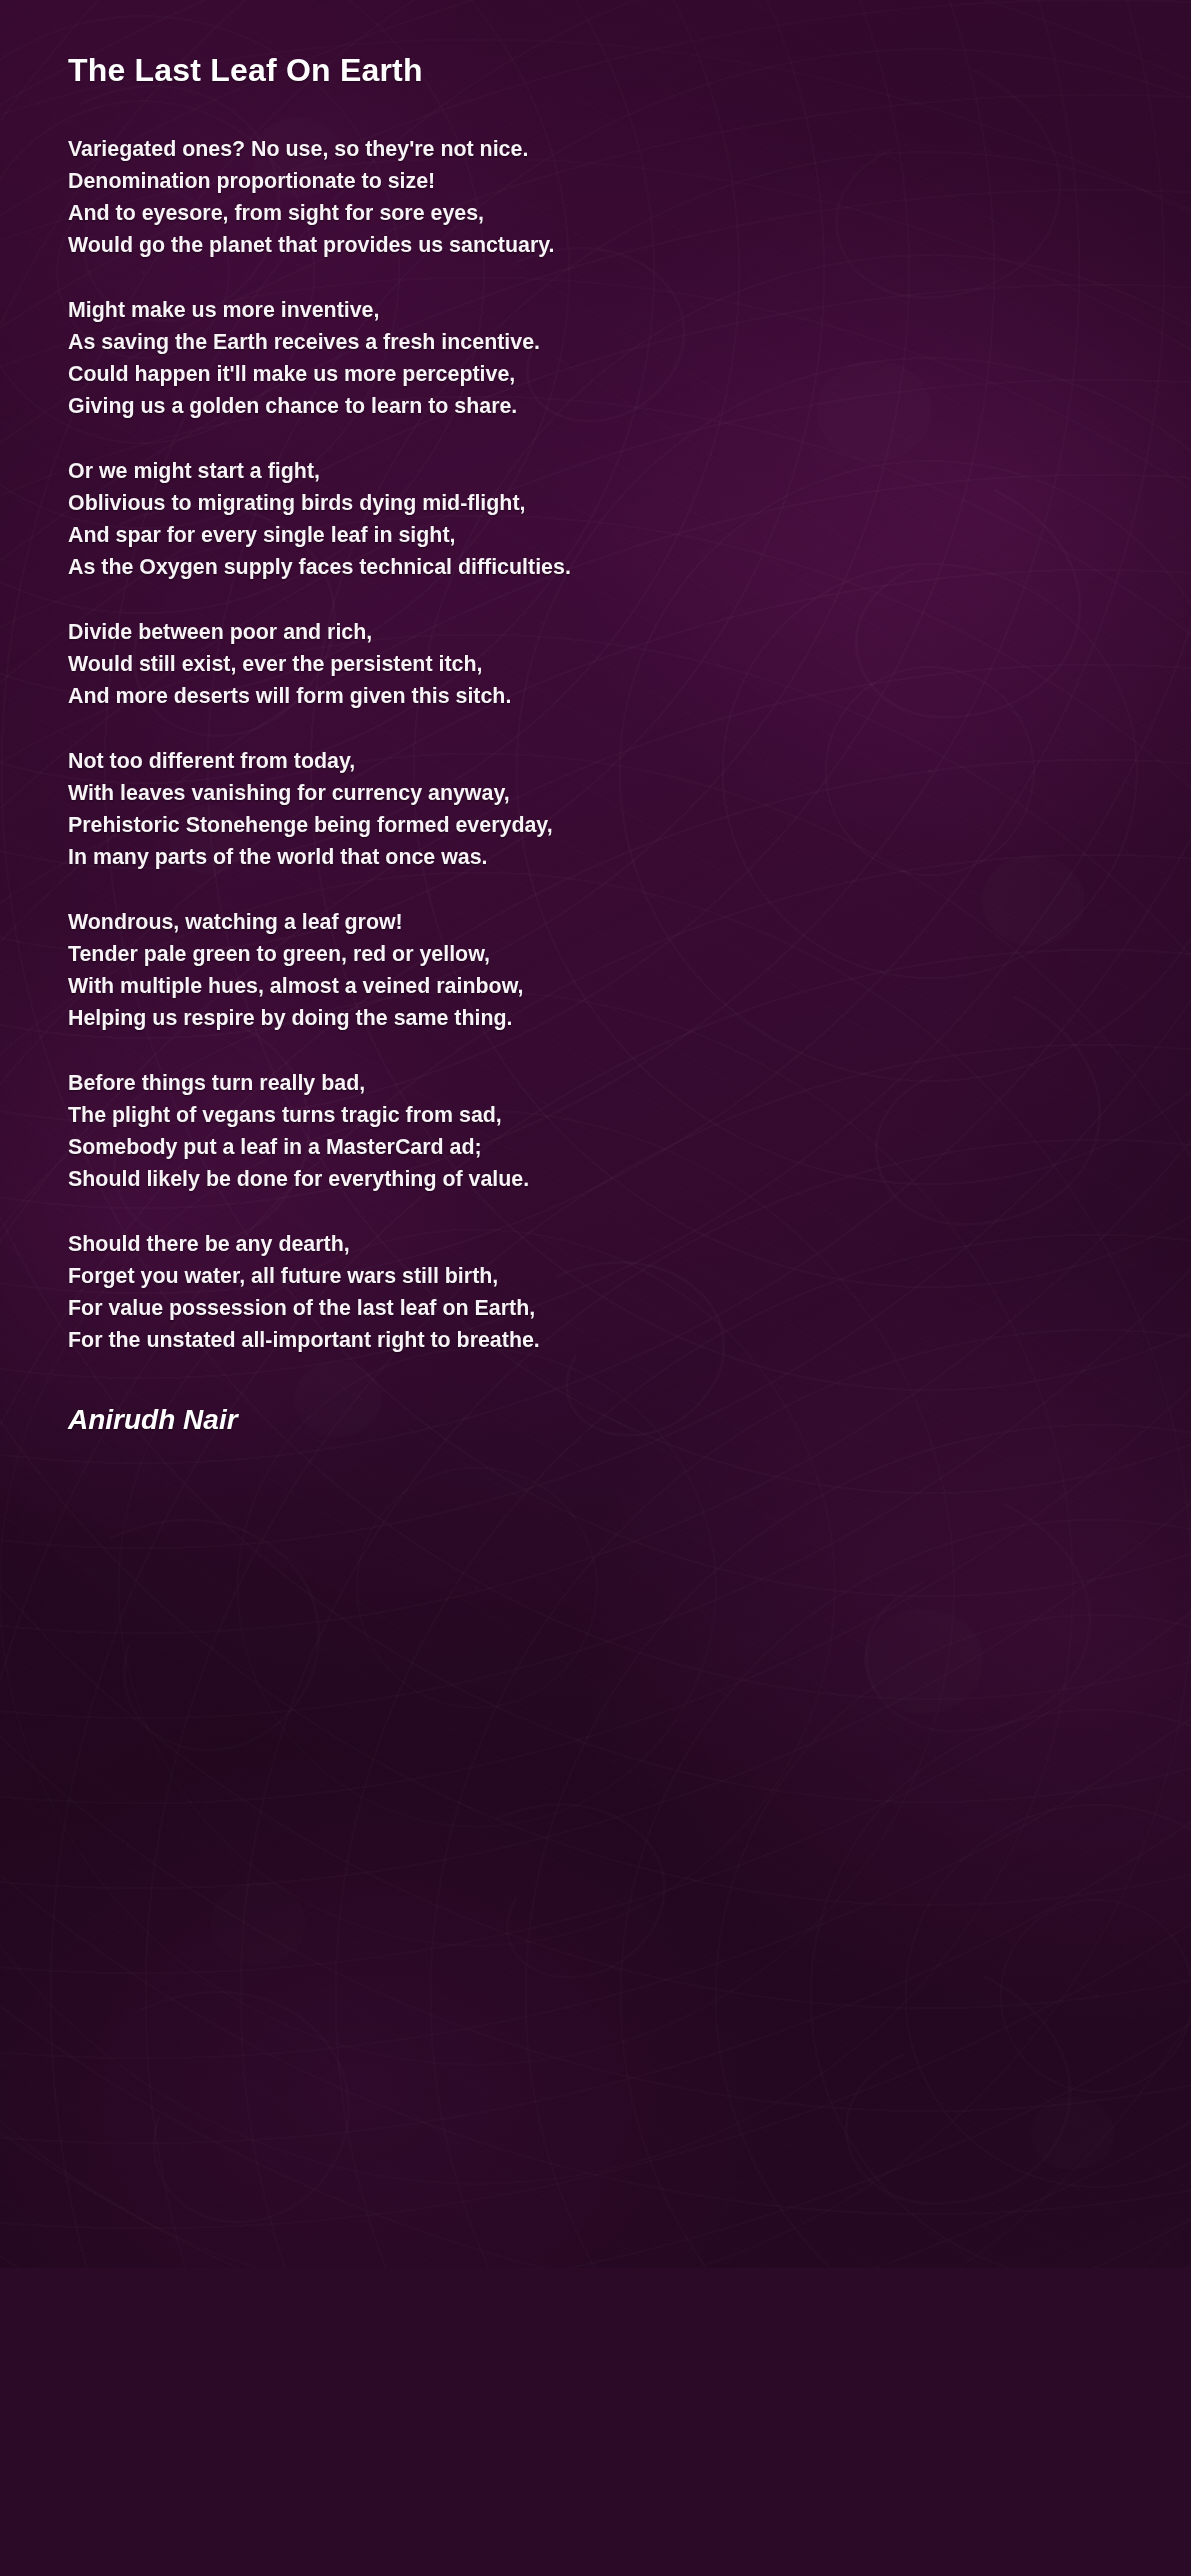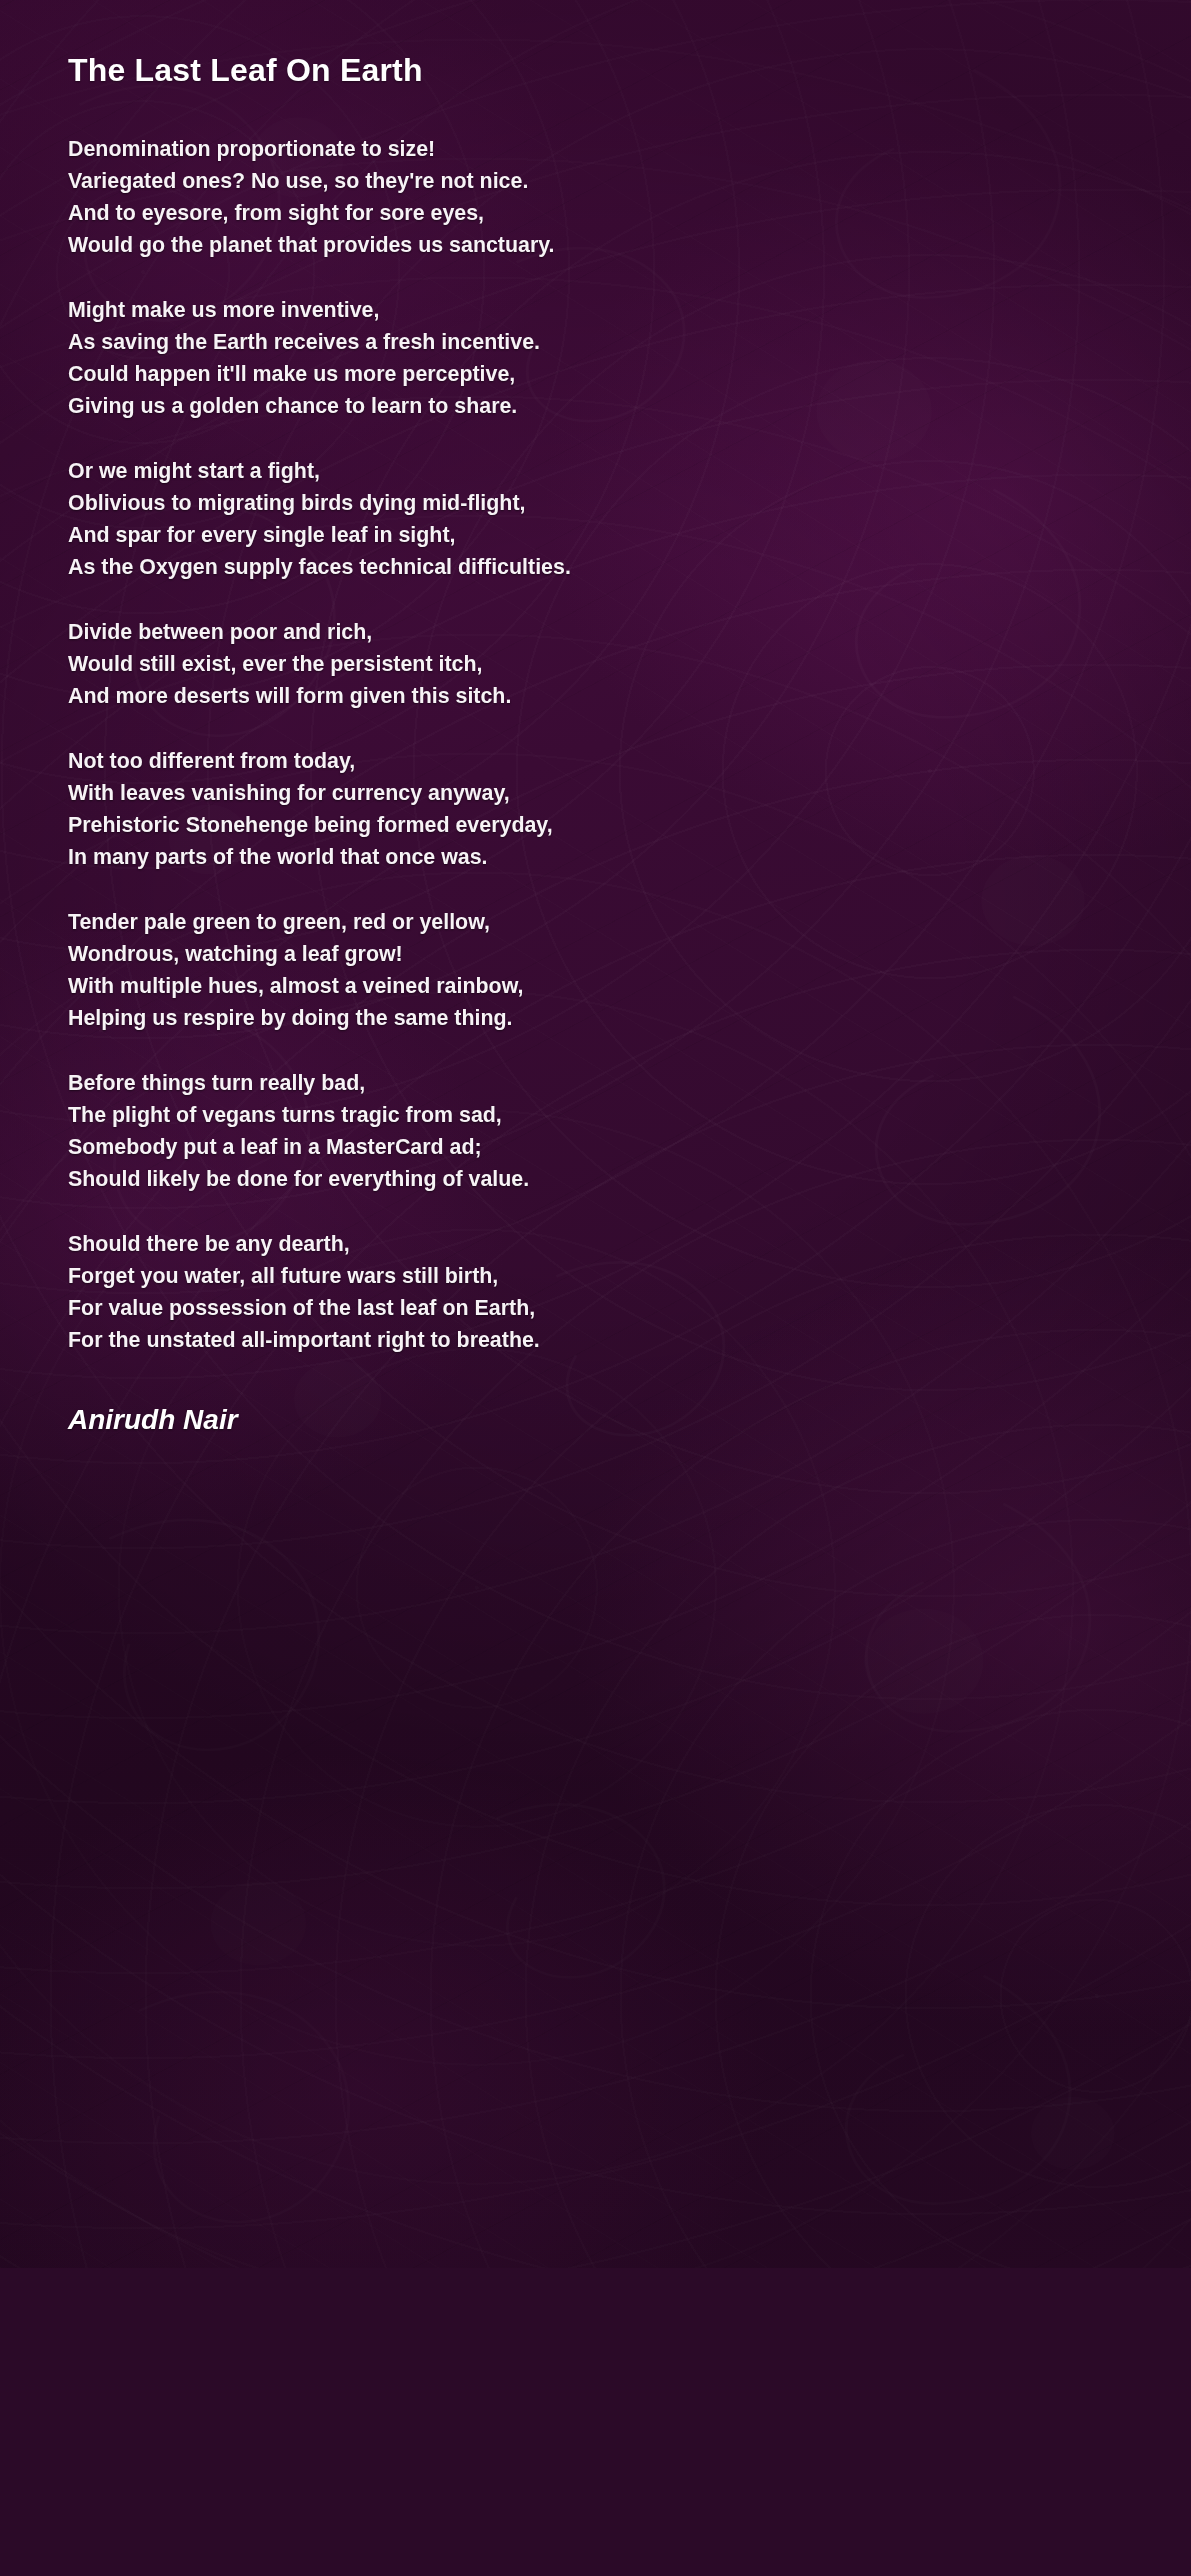--- a/index.html
+++ b/index.html
@@ -126,22 +126,22 @@
       </g>
     </svg>
   </div>
   <div class="texture c"></div>
 
   <div class="content">
     <h1 id="poem-title">The Last Leaf On Earth</h1>
 
     <div id="poem-body">
       <div class="stanza">
+        <div class="line">Variegated ones? No use, so they're not nice.</div>
         <div class="line">Denomination proportionate to size!</div>
-        <div class="line">Variegated ones? No use, so they're not nice.</div>
         <div class="line">And to eyesore, from sight for sore eyes,</div>
         <div class="line">Would go the planet that provides us sanctuary.</div>
       </div>
       <div class="stanza">
         <div class="line">Might make us more inventive,</div>
         <div class="line">As saving the Earth receives a fresh incentive.</div>
         <div class="line">Could happen it'll make us more perceptive,</div>
         <div class="line">Giving us a golden chance to learn to share.</div>
       </div>
       <div class="stanza">
@@ -155,22 +155,22 @@
         <div class="line">Would still exist, ever the persistent itch,</div>
         <div class="line">And more deserts will form given this sitch.</div>
       </div>
       <div class="stanza">
         <div class="line">Not too different from today,</div>
         <div class="line">With leaves vanishing for currency anyway,</div>
         <div class="line">Prehistoric Stonehenge being formed everyday,</div>
         <div class="line">In many parts of the world that once was.</div>
       </div>
       <div class="stanza">
+        <div class="line">Wondrous, watching a leaf grow!</div>
         <div class="line">Tender pale green to green, red or yellow,</div>
-        <div class="line">Wondrous, watching a leaf grow!</div>
         <div class="line">With multiple hues, almost a veined rainbow,</div>
         <div class="line">Helping us respire by doing the same thing.</div>
       </div>
       <div class="stanza">
         <div class="line">Before things turn really bad,</div>
         <div class="line">The plight of vegans turns tragic from sad,</div>
         <div class="line">Somebody put a leaf in a MasterCard ad;</div>
         <div class="line">Should likely be done for everything of value.</div>
       </div>
       <div class="stanza">

